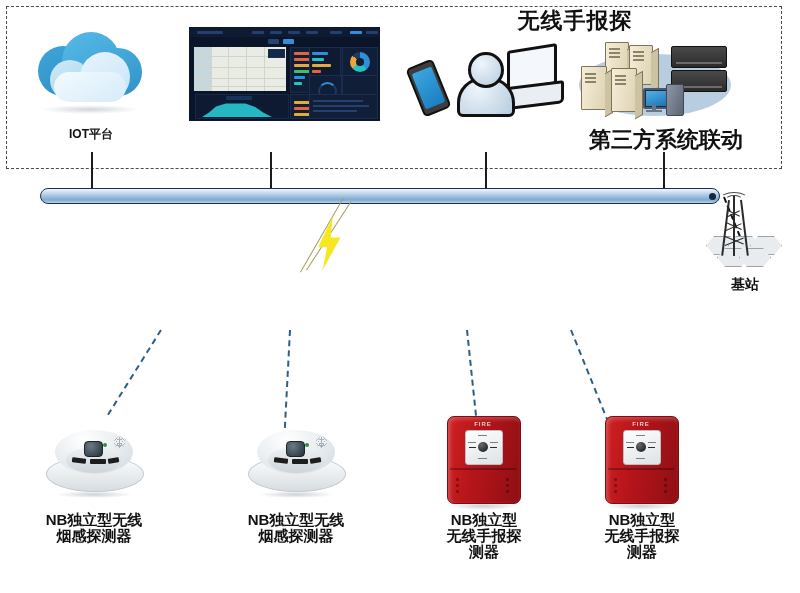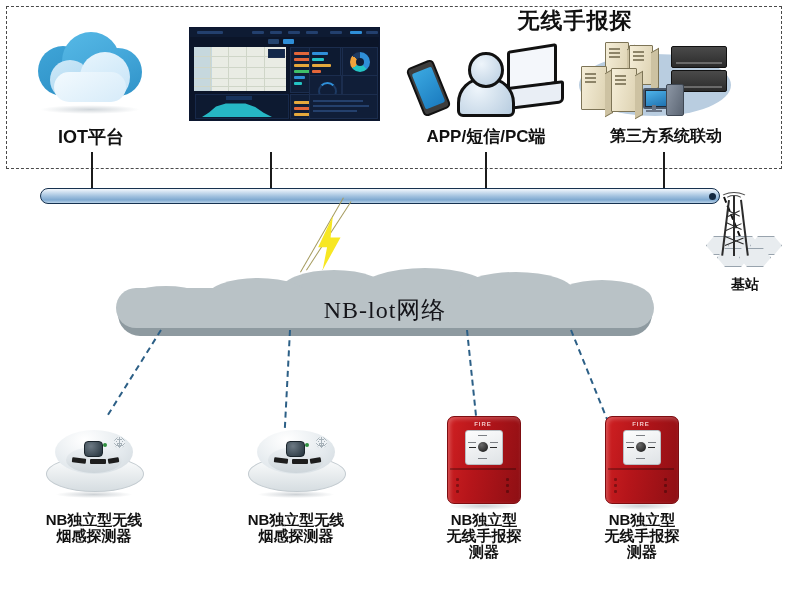--- a/index.html
+++ b/index.html
@@ -187,21 +187,21 @@
 
   <div class="iot-art">
     <div class="cl-shadow"></div>
     <div class="cl" style="left:6px;top:20px;width:50px;height:50px;background:linear-gradient(150deg,#3fa5d8,#2c8ec4);"></div>
     <div class="cl" style="left:30px;top:6px;width:58px;height:58px;background:linear-gradient(150deg,#56b9e6,#3a9cd2);"></div>
     <div class="cl" style="left:62px;top:22px;width:48px;height:48px;background:linear-gradient(150deg,#4db0e1,#2f92c8);"></div>
     <div class="cl" style="left:18px;top:34px;width:40px;height:40px;background:linear-gradient(150deg,#cfe9f8,#a7d4ef);"></div>
     <div class="cl" style="left:48px;top:26px;width:50px;height:50px;background:linear-gradient(150deg,#e8f5fd,#c3e2f6);"></div>
     <div class="cl" style="left:22px;top:46px;width:72px;height:30px;border-radius:18px;background:linear-gradient(150deg,#f3fafe,#d6ebf9);"></div>
   </div>
-  <div class="node-label" style="left:30px;top:128px;width:122px;font-size:18px;">IOT平台</div>
+  <div class="node-label" style="left:30px;top:128px;width:122px;font-size:12px;">IOT平台</div>
 
   <div class="dash">
     <div class="dash-top"></div>
     <div class="dash-dot" style="left:7px;width:26px;"></div>
     <div class="dash-dot" style="left:62px;"></div>
     <div class="dash-dot" style="left:80px;"></div>
     <div class="dash-dot" style="left:98px;"></div>
     <div class="dash-dot" style="left:116px;"></div>
     <div class="dash-dot" style="left:140px;"></div>
     <div class="dash-dot" style="left:160px;background:#2f8fd8;"></div>
@@ -269,21 +269,20 @@
 
   <div class="app-art">
     <div class="phone">
         <div class="phone-scr"></div>
       </div>
     <div class="lap-scr"></div>
     <div class="lap-base"></div>
     <div class="person-body"></div>
     <div class="person-head"></div>
   </div>
-  <div class="node-label" style="left:398px;top:128px;width:176px;font-size:17px;">APP/短信/PC端</div>
 
   <div class="srv-art">
     <div class="srv-ellipse"></div>
     <div class="appl" style="left:104px;top:14px;width:54px;height:20px;"></div>
     <div class="appl" style="left:104px;top:38px;width:54px;height:20px;"></div>
     <div class="tower" style="left:38px;top:10px;width:22px;height:38px;">
       <div class="side"></div>
         <div class="slot" style="top:5px;"></div>
         <div class="slot" style="top:9px;"></div>
         <div class="slot" style="top:13px;"></div>
@@ -306,46 +305,35 @@
         <div class="slot" style="top:10px;"></div>
         <div class="slot" style="top:14px;"></div>
     </div>
     <div class="mon" style="left:76px;top:56px;width:22px;height:17px;">
       <div class="mon-scr"></div>
     </div>
     <div class="mon-stand" style="left:85px;top:73px;width:4px;height:5px;"></div>
     <div class="mon-stand" style="left:79px;top:78px;width:16px;height:2px;"></div>
     <div class="pctower" style="left:99px;top:52px;width:16px;height:30px;"></div>
   </div>
-  <div class="node-label" style="left:578px;top:128px;width:176px;font-size:16px;">第三方系统联动</div>
+  <div class="node-label" style="left:578px;top:128px;width:176px;font-size:22px;">第三方系统联动</div>
 
   <div class="drop" style="left:91px;top:152px;height:37px;"></div>
   <div class="drop" style="left:270px;top:152px;height:37px;"></div>
   <div class="drop" style="left:485px;top:152px;height:37px;"></div>
   <div class="drop" style="left:663px;top:152px;height:37px;"></div>
 
   <div class="bus">
     <div class="bus-cap"></div>
   </div>
 
   <div class="bolt-line" style="left:306px;top:270px;width:82px;transform:rotate(-57deg);"></div>
   <div class="bolt-line" style="left:300px;top:272px;width:86px;transform:rotate(-60deg);"></div>
   <div class="bolt"></div>
 
-  <div class="nbcloud">
-    <div class="nb-edge" style="left:8px;top:24px;width:534px;height:44px;"></div>
-    <div class="nb-lobe" style="left:170px;top:2px;width:108px;height:42px;"></div>
-    <div class="nb-lobe" style="left:250px;top:0px;width:130px;height:44px;"></div>
-    <div class="nb-lobe" style="left:348px;top:4px;width:116px;height:40px;"></div>
-    <div class="nb-lobe" style="left:96px;top:10px;width:104px;height:40px;"></div>
-    <div class="nb-lobe" style="left:8px;top:18px;width:96px;height:38px;"></div>
-    <div class="nb-lobe" style="left:442px;top:12px;width:100px;height:40px;"></div>
-    <div class="nb-body" style="left:6px;top:20px;width:538px;height:40px;"></div>
-    <div class="nb-text">NB-lot网络</div>
-  </div>
 
   <div class="bs-dash" style="left:723px;top:197px;height:52px;transform:rotate(-22deg);"></div>
   <div class="bs-art">
     <div class="wave" style="left:20px;top:0px;width:26px;height:12px;"></div>
     <div class="wave" style="left:25px;top:3px;width:16px;height:8px;"></div>
     <div class="hex" style="left:6px;top:44px;"></div>
     <div class="hex" style="left:28px;top:44px;"></div>
     <div class="hex" style="left:50px;top:44px;"></div>
     <div class="hex" style="left:17px;top:56px;"></div>
     <div class="hex" style="left:39px;top:56px;"></div>

